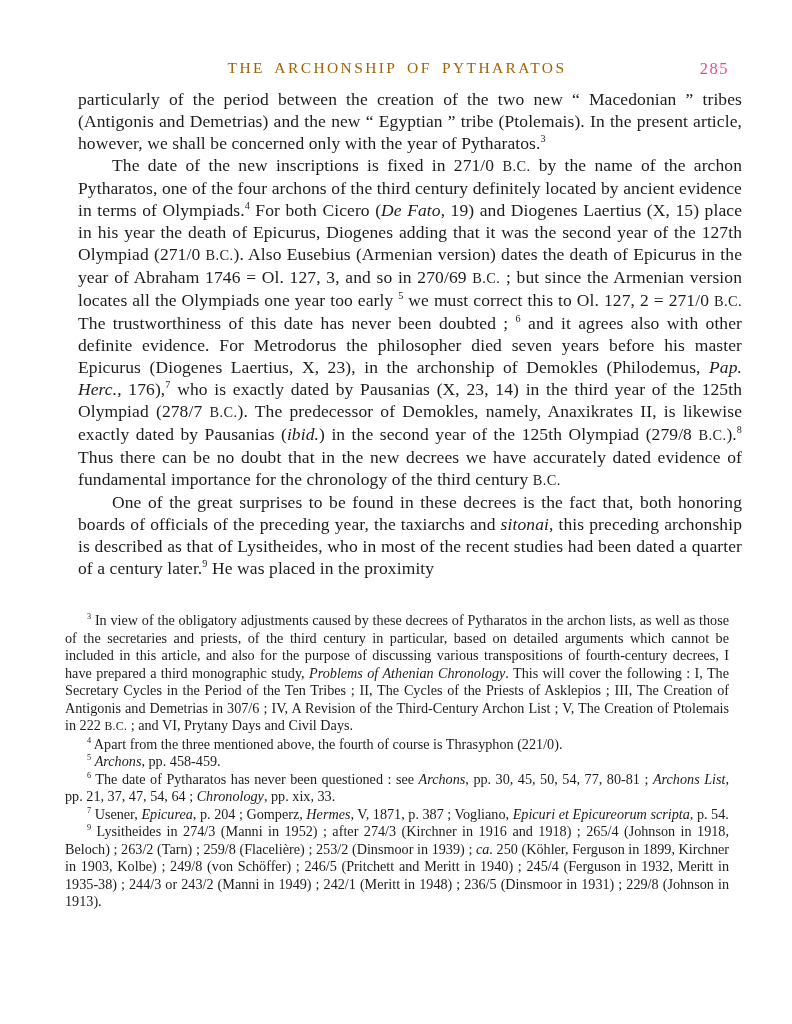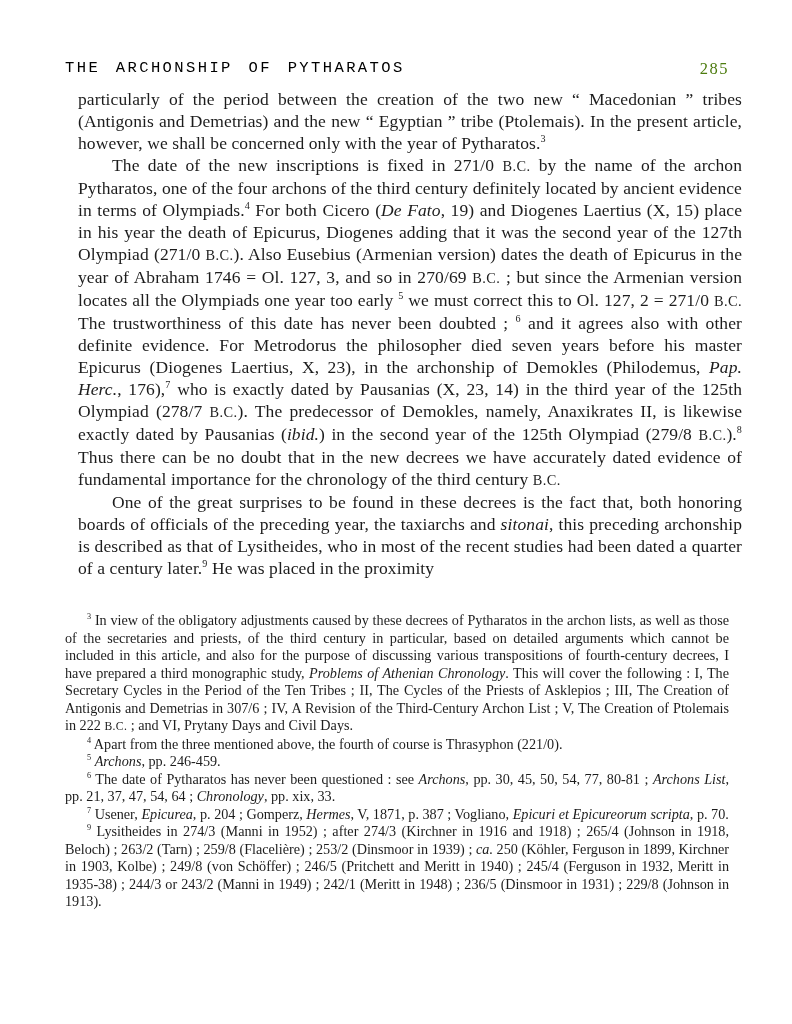--- a/index.html
+++ b/index.html
@@ -18,33 +18,33 @@
   }
   .running-head {
     position: absolute;
     top: 59px;
     left: 65px;
     width: 664px;
     height: 22px;
   }
   .running-head .title {
     display: block;
+    text-align: center;
     font-size: 15.5px;
     letter-spacing: 2.4px;
     word-spacing: 4px;
-    color: #000000;
-    font-family: Liberation Mono, monospace;
+    color: #a16207;
   }
   .running-head .pagenum {
     position: absolute;
     right: 0;
     top: 0;
     font-size: 16.5px;
     letter-spacing: 1.5px;
-    color: #4d7c0f;
+    color: #ec4899;
   }
   .article-body {
     position: absolute;
     top: 88px;
     left: 78px;
     width: 664px;
   }
   .para {
     margin: 0;
     font-size: 17.5px;
@@ -89,19 +89,19 @@
 
   <p class="para"><span>particularly of the period between the creation of the two new “ Macedonian ” tribes (Antigonis and Demetrias) and the new “ Egyptian ” tribe (Ptolemais). In the present article, however, we shall be concerned only with the year of Pytharatos.</span><sup>3</sup></p>
       <p class="para indent"><span>The date of the new inscriptions is fixed in 271/0 </span><span class="sc">B.C.</span><span> by the name of the archon Pytharatos, one of the four archons of the third century definitely located by ancient evidence in terms of Olympiads.</span><sup>4</sup><span> For both Cicero (</span><span class="it">De Fato</span><span>, 19) and Diogenes Laertius (X, 15) place in his year the death of Epicurus, Diogenes adding that it was the second year of the 127th Olympiad (271/0 </span><span class="sc">B.C.</span><span>). Also Eusebius (Armenian version) dates the death of Epicurus in the year of Abraham 1746 = Ol. 127, 3, and so in 270/69 </span><span class="sc">B.C.</span><span> ; but since the Armenian version locates all the Olympiads one year too early </span><sup>5</sup><span> we must correct this to Ol. 127, 2 = 271/0 </span><span class="sc">B.C.</span><span> The trustworthiness of this date has never been doubted ; </span><sup>6</sup><span> and it agrees also with other definite evidence. For Metrodorus the philosopher died seven years before his master Epicurus (Diogenes Laertius, X, 23), in the archonship of Demokles (Philodemus, </span><span class="it">Pap. Herc.</span><span>, 176),</span><sup>7</sup><span> who is exactly dated by Pausanias (X, 23, 14) in the third year of the 125th Olympiad (278/7 </span><span class="sc">B.C.</span><span>). The predecessor of Demokles, namely, Anaxikrates II, is likewise exactly dated by Pausanias (</span><span class="it">ibid.</span><span>) in the second year of the 125th Olympiad (279/8 </span><span class="sc">B.C.</span><span>).</span><sup>8</sup><span> Thus there can be no doubt that in the new decrees we have accurately dated evidence of fundamental importance for the chronology of the third century </span><span class="sc">B.C.</span></p>
       <p class="para indent"><span>One of the great surprises to be found in these decrees is the fact that, both honoring boards of officials of the preceding year, the taxiarchs and </span><span class="it">sitonai</span><span>, this preceding archonship is described as that of Lysitheides, who in most of the recent studies had been dated a quarter of a century later.</span><sup>9</sup><span> He was placed in the proximity</span></p>
     </main>
 
   <section class="footnotes">
 
   <p class="footnote"><sup>3</sup><span> In view of the obligatory adjustments caused by these decrees of Pytharatos in the archon lists, as well as those of the secretaries and priests, of the third century in particular, based on detailed arguments which cannot be included in this article, and also for the purpose of discussing various transpositions of fourth-century decrees, I have prepared a third monographic study, </span><span class="it">Problems of Athenian Chronology</span><span>. This will cover the following : I, The Secretary Cycles in the Period of the Ten Tribes ; II, The Cycles of the Priests of Asklepios ; III, The Creation of Antigonis and Demetrias in 307/6 ; IV, A Revision of the Third-Century Archon List ; V, The Creation of Ptolemais in 222 </span><span class="sc">B.C.</span><span> ; and VI, Prytany Days and Civil Days.</span></p>
       <p class="footnote"><sup>4</sup><span> Apart from the three mentioned above, the fourth of course is Thrasyphon (221/0).</span></p>
-      <p class="footnote"><sup>5</sup><span> </span><span class="it">Archons</span><span>, pp. 246-459.</span></p>
+      <p class="footnote"><sup>5</sup><span> </span><span class="it">Archons</span><span>, pp. 458-459.</span></p>
       <p class="footnote"><sup>6</sup><span> The date of Pytharatos has never been questioned : see </span><span class="it">Archons</span><span>, pp. 30, 45, 50, 54, 77, 80-81 ; </span><span class="it">Archons List</span><span>, pp. 21, 37, 47, 54, 64 ; </span><span class="it">Chronology</span><span>, pp. xix, 33.</span></p>
-      <p class="footnote"><sup>7</sup><span> Usener, </span><span class="it">Epicurea</span><span>, p. 204 ; Gomperz, </span><span class="it">Hermes</span><span>, V, 1871, p. 387 ; Vogliano, </span><span class="it">Epicuri et Epicureorum scripta</span><span>, p. 70.</span></p>
+      <p class="footnote"><sup>7</sup><span> Usener, </span><span class="it">Epicurea</span><span>, p. 204 ; Gomperz, </span><span class="it">Hermes</span><span>, V, 1871, p. 387 ; Vogliano, </span><span class="it">Epicuri et Epicureorum scripta</span><span>, p. 54.</span></p>
       <p class="footnote"><sup>9</sup><span> Lysitheides in 274/3 (Manni in 1952) ; after 274/3 (Kirchner in 1916 and 1918) ; 265/4 (Johnson in 1918, Beloch) ; 263/2 (Tarn) ; 259/8 (Flacelière) ; 253/2 (Dinsmoor in 1939) ; </span><span class="it">ca.</span><span> 250 (Köhler, Ferguson in 1899, Kirchner in 1903, Kolbe) ; 249/8 (von Schöffer) ; 246/5 (Pritchett and Meritt in 1940) ; 245/4 (Ferguson in 1932, Meritt in 1935-38) ; 244/3 or 243/2 (Manni in 1949) ; 242/1 (Meritt in 1948) ; 236/5 (Dinsmoor in 1931) ; 229/8 (Johnson in 1913).</span></p>
     </section>
 
 </div>
 
 </body></html>

